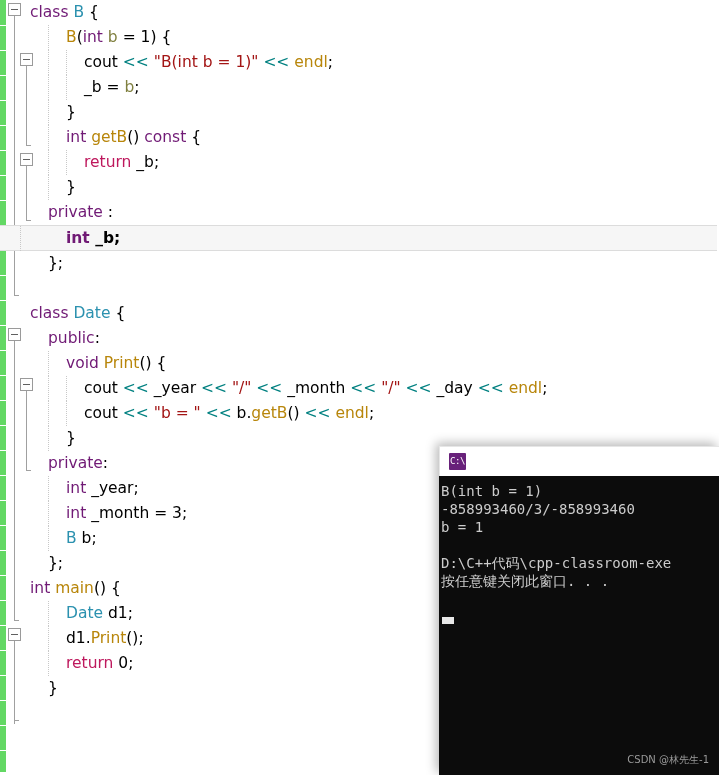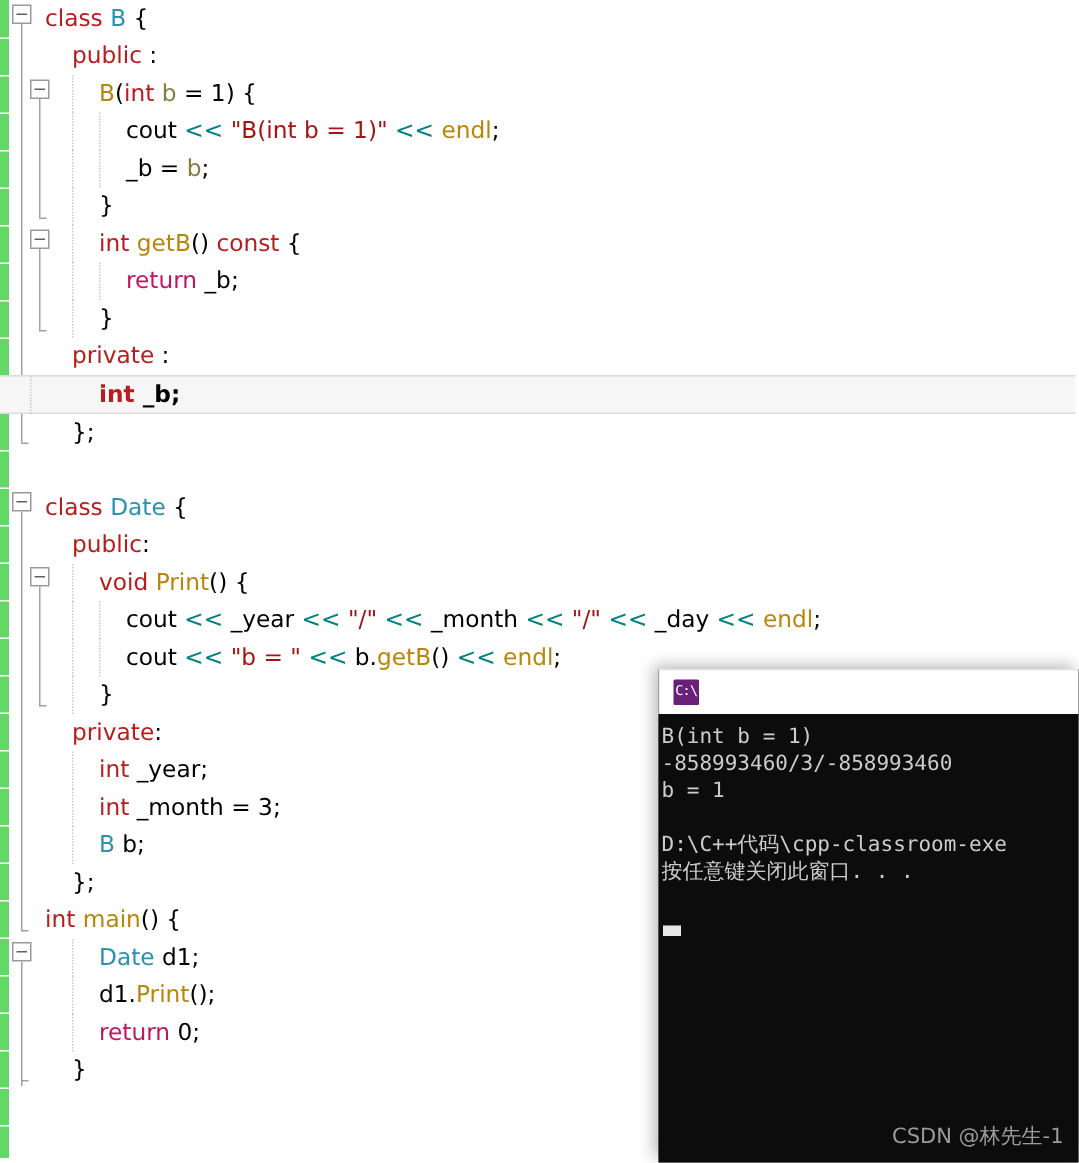--- a/index.html
+++ b/index.html
@@ -95,21 +95,21 @@
   }
   
   .guide {
     position: absolute;
     top: 0; width: 0;
     height: 25px;
     border-left: 1px dotted #c8c8c8;
   }
 
   
-  .kw       { color: #b91c1c; }  
+  .kw       { color: #701a75; }  
   .kwctl    { color: #be185d; }  
   .type     { color: #2b91af; }  
   .fn       { color: #b8860b; }  
   .op       { color: #008080; }  
   .str      { color: #a31515; }  
   .num      { color: #000000; }  
   .id       { color: #000000; }  
   .param    { color: #808040; }  
   .punct    { color: #000000; }
 
@@ -177,21 +177,21 @@
     position: absolute;
     left: 3px; top: 171px;
     width: 12px; height: 7px;
     background: #e8e8e8;
   }
   #watermark {
     position: absolute;
     right: 10px; bottom: 8px;
     color: #9a9a9a;
     font-family: "DejaVu Sans", sans-serif;
-    font-size: 14px;
+    font-size: 10px;
     white-space: nowrap;
     margin-top: 32px;
   }
 </style>
 </head>
 <body>
 
 <div id="editor">
 
   <div class="change-bar" id="change-bar" style="top: 0px; height: 772px;">
@@ -243,21 +243,20 @@
       <div class="fold-line" style="left: 8px; top: 341px; height: 279px;"></div>
       <div class="fold-end" style="left: 8px; top: 620px;"></div>
       <div class="fold-line" style="left: 20px; top: 391px; height: 79px;"></div>
       <div class="fold-end" style="left: 20px; top: 470px;"></div>
       <div class="fold-line" style="left: 8px; top: 641px; height: 83px;"></div>
       <div class="fold-end" style="left: 8px; top: 720px;"></div>
     </div>
 
   <div id="code">
       <div class="ln"><span style="padding-left: 0px;"></span><span class="kw">class</span><span class="punct"> </span><span class="type">B</span><span class="punct"> {</span></div>
-      <div class="ln"><span style="padding-left: 18px;"></span><span class="kw">public</span><span class="punct"> :</span></div>
       <div class="ln"><span class="guide" style="left: 20px;"></span><span style="padding-left: 36px;"></span><span class="fn">B</span><span class="punct">(</span><span class="kw">int</span><span class="punct"> </span><span class="param">b</span><span class="punct"> = </span><span class="num">1</span><span class="punct">) {</span></div>
       <div class="ln"><span class="guide" style="left: 20px;"></span><span class="guide" style="left: 38px;"></span><span style="padding-left: 54px;"></span><span class="id">cout</span><span class="punct"> </span><span class="op">&lt;&lt;</span><span class="punct"> </span><span class="str">"B(int b = 1)"</span><span class="punct"> </span><span class="op">&lt;&lt;</span><span class="punct"> </span><span class="fn">endl</span><span class="punct">;</span></div>
       <div class="ln"><span class="guide" style="left: 20px;"></span><span class="guide" style="left: 38px;"></span><span style="padding-left: 54px;"></span><span class="id">_b</span><span class="punct"> = </span><span class="param">b</span><span class="punct">;</span></div>
       <div class="ln"><span class="guide" style="left: 20px;"></span><span style="padding-left: 36px;"></span><span class="punct">}</span></div>
       <div class="ln"><span class="guide" style="left: 20px;"></span><span style="padding-left: 36px;"></span><span class="kw">int</span><span class="punct"> </span><span class="fn">getB</span><span class="punct">() </span><span class="kw">const</span><span class="punct"> {</span></div>
       <div class="ln"><span class="guide" style="left: 20px;"></span><span class="guide" style="left: 38px;"></span><span style="padding-left: 54px;"></span><span class="kwctl">return</span><span class="id"> _b;</span></div>
       <div class="ln"><span class="guide" style="left: 20px;"></span><span style="padding-left: 36px;"></span><span class="punct">}</span></div>
       <div class="ln"><span style="padding-left: 18px;"></span><span class="kw">private</span><span class="punct"> :</span></div>
       <div class="ln current"><span class="guide" style="left: 20px;"></span><span style="padding-left: 36px;"></span><span class="kw">int</span><span class="id"> _b;</span></div>
       <div class="ln"><span style="padding-left: 18px;"></span><span class="punct">};</span></div>

